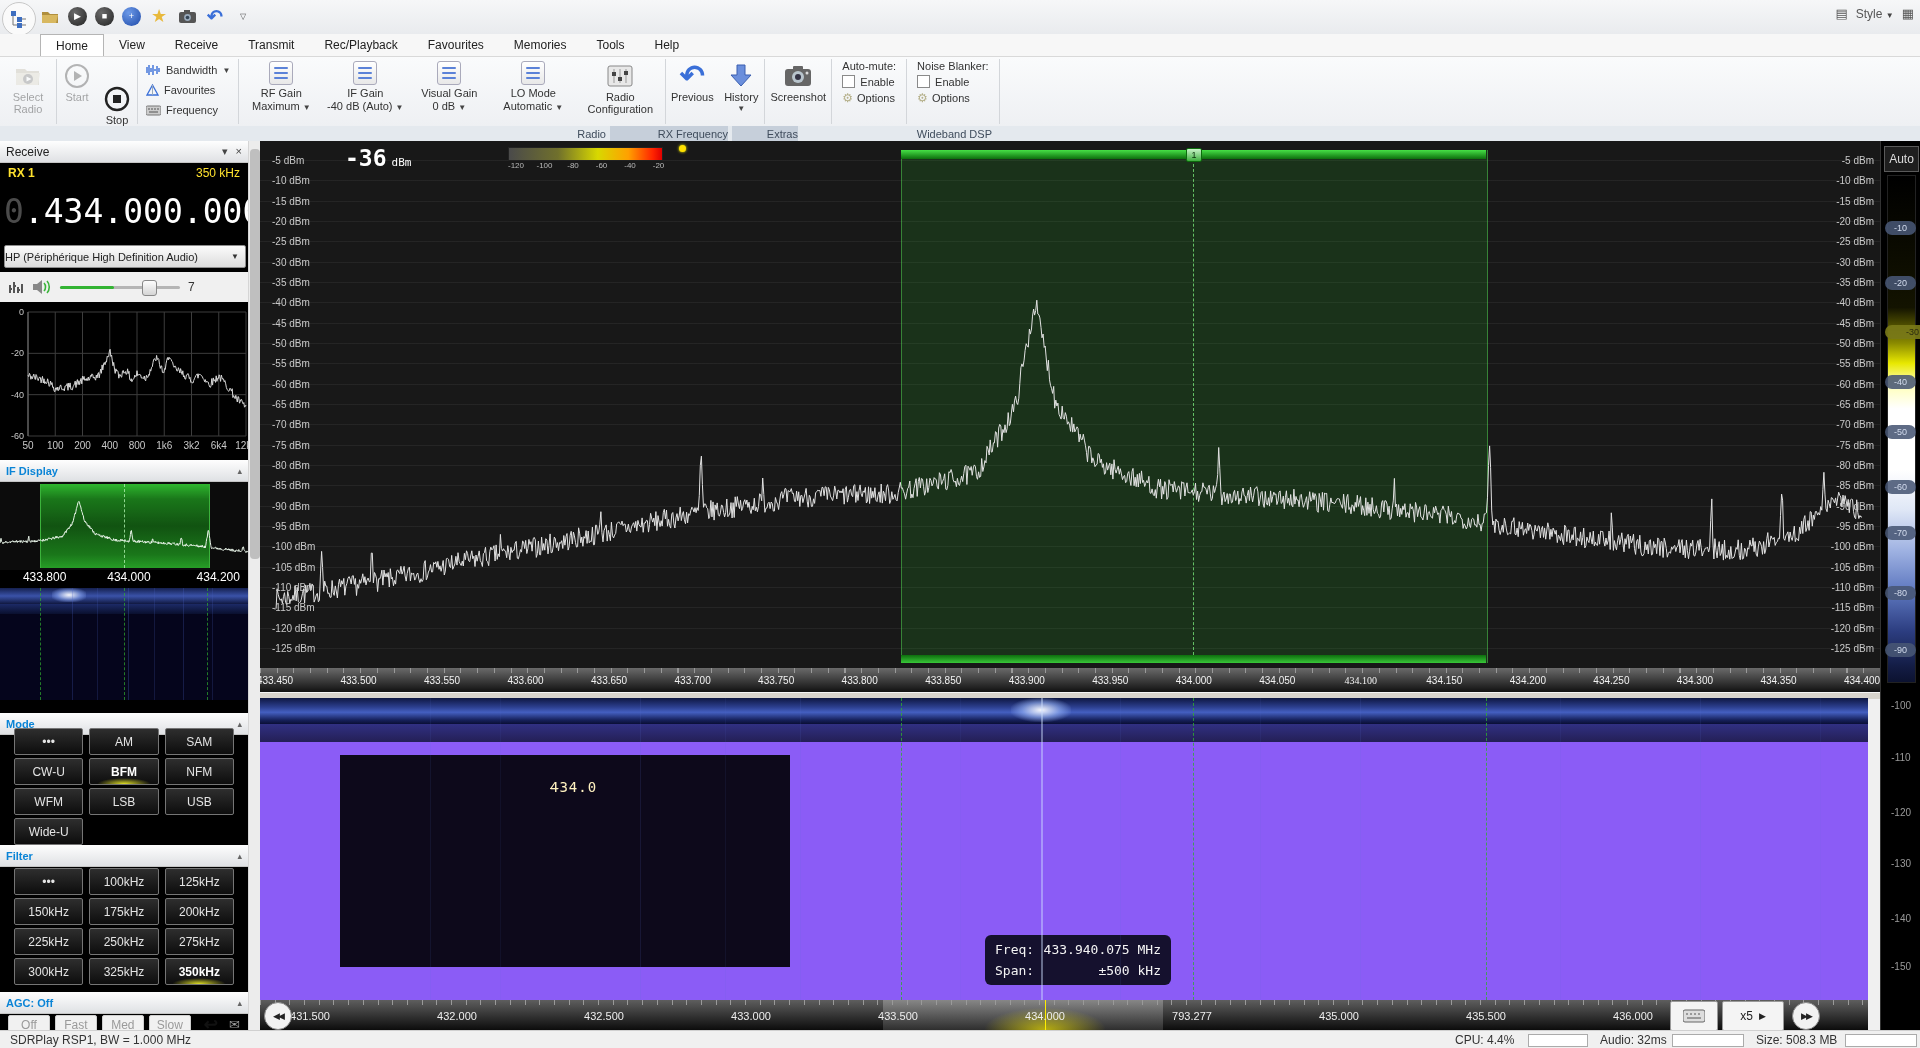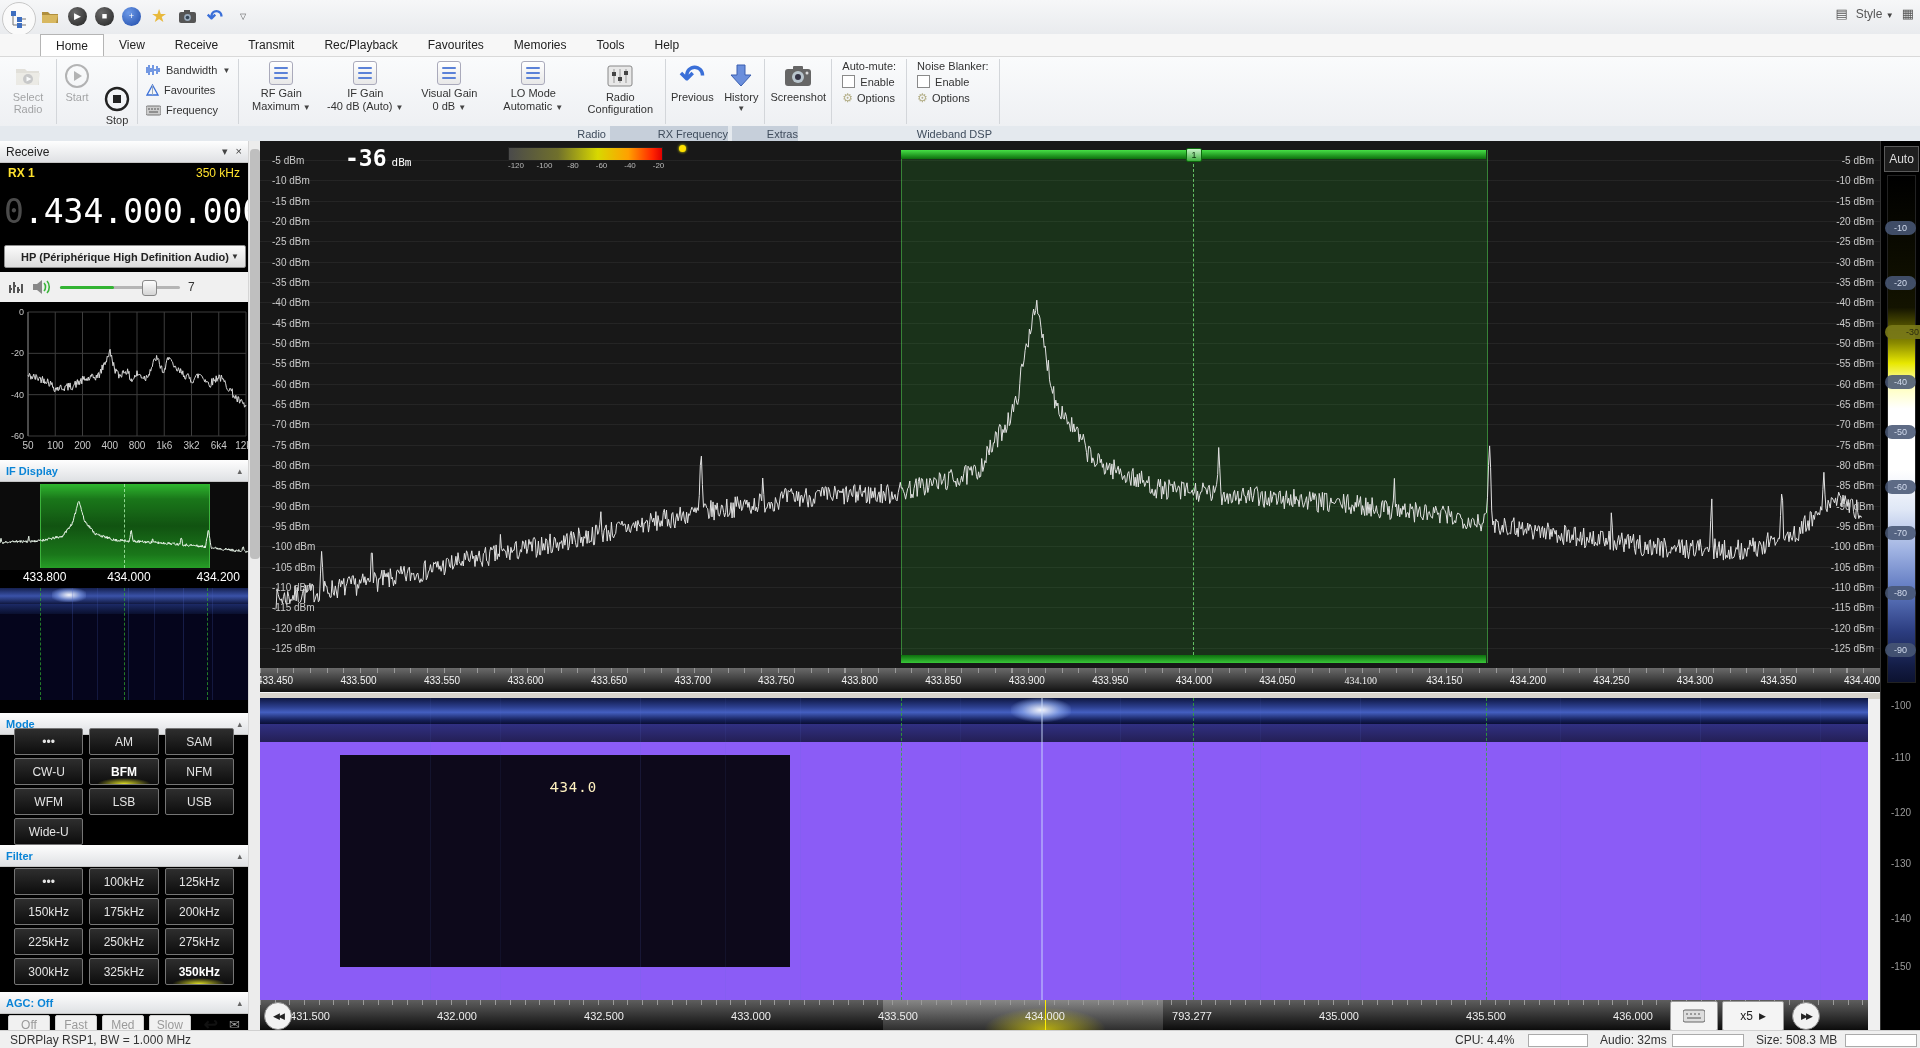--- a/index.html
+++ b/index.html
@@ -37,21 +37,21 @@
   .gseg{position:absolute;top:0;height:15px;display:flex;align-items:center;justify-content:flex-end;}
   .gseg.alt{background:#c6cfda;}
   
   .leftpanel{left:0;top:141px;width:248px;height:889px;background:#000;overflow:hidden;}
   .phdr{position:absolute;left:0;width:248px;height:22px;background:linear-gradient(#fefefe,#dfe1e4);border-bottom:1px solid #c5c5c5;display:flex;align-items:center;padding:0 6px;box-sizing:border-box;color:#222;}
   .phdr .blue{color:#0a84d6;font-weight:bold;font-size:11px;}
   .phdr .hicons{margin-left:auto;display:flex;gap:8px;color:#444;font-size:11px;}
   .rxrow{position:absolute;left:0;top:22px;width:248px;height:20px;background:#000;color:#ffe22e;display:flex;align-items:center;padding:0 8px;box-sizing:border-box;font-weight:bold;font-size:12px;}
   .freqdisp{position:absolute;left:0;top:42px;width:248px;height:56px;background:#000;display:flex;align-items:center;justify-content:flex-start;padding-left:4px;box-sizing:border-box;font-family:"DejaVu Sans Mono",monospace;font-size:33px;letter-spacing:0px;color:#fff;}
   .freqdisp .dim{color:#4b4b4b;}
-  .drop{position:absolute;left:4px;top:104px;width:240px;height:21px;background:linear-gradient(#fbfbfb,#dcdcdc);border:1px solid #8e8e8e;border-radius:2px;display:flex;align-items:center;justify-content:center;font-size:11px;color:#222;font-weight:bold;}
+  .drop{position:absolute;left:4px;top:104px;width:240px;height:21px;background:linear-gradient(#fbfbfb,#dcdcdc);border:1px solid #8e8e8e;border-radius:2px;display:flex;align-items:center;justify-content:flex-start;font-size:11px;color:#222;}
   .drop .dv{position:absolute;right:6px;font-size:8px;color:#333;}
   .audiorow{position:absolute;left:0;top:131px;width:248px;height:30px;background:#f0f0f0;display:flex;align-items:center;gap:8px;padding:0 8px;box-sizing:border-box;}
   .slider{position:relative;width:120px;height:14px;}
   .slider .track{position:absolute;left:0;top:6px;width:100%;height:3px;background:#b5b5b5;border-radius:2px;}
   .slider .fill{position:absolute;left:0;top:6px;width:45%;height:3px;background:#33b433;border-radius:2px;}
   .slider .knob{position:absolute;left:68%;top:0;width:13px;height:14px;background:linear-gradient(#fdfdfd,#d5d5d5);border:1px solid #888;border-radius:3px;}
   .graphwrap{position:absolute;left:0;top:163px;width:248px;height:148px;background:#000;}
   .ifhdr-top{top:319px;}
   .ifspec{position:absolute;left:0;top:341px;width:248px;height:88px;background:#0c0c0c;overflow:hidden;}
   .ifband{position:absolute;left:40px;top:2px;width:168px;height:84px;background:linear-gradient(180deg,#35d435,#1d8a1d 18%,#136013 50%,#1d8a1d 84%,#2cb82c);border-left:1px solid #44d044;border-right:1px solid #44d044;opacity:.85;}
@@ -595,20 +595,30 @@
   <div class="abs waterfall" id="wf">
     <div class="wfband"></div>
     <div class="wfglow"></div>
     <div class="wfband2"></div>
     <div class="gdash" style="left:641px;"></div>
     <div class="gdash" style="left:933px;"></div>
     <div class="gdash" style="left:1226px;"></div>
     <div class="membox">
       <span><span>434.0</span>&nbsp;&nbsp;<span>–</span></span>
     </div>
+    <div class="tooltip">
+      <div class="row">
+          <span>Freq:</span>
+          <span>433.940.075 MHz</span>
+        </div>
+      <div class="row">
+          <span>Span:</span>
+          <span>±500 kHz</span>
+        </div>
+    </div>
     <div class="wfaxis" id="wfaxis">
       <div class="wfhl"></div>
       <div class="minor"></div>
       <div class="wfyglow"></div>
       <div class="wfyline"></div>
     <span class="wtick" style="left: 50px;">431.500</span>
         <span class="wtick" style="left: 197px;">432.000</span>
         <span class="wtick" style="left: 344px;">432.500</span>
         <span class="wtick" style="left: 491px;">433.000</span>
         <span class="wtick" style="left: 638px;">433.500</span>

